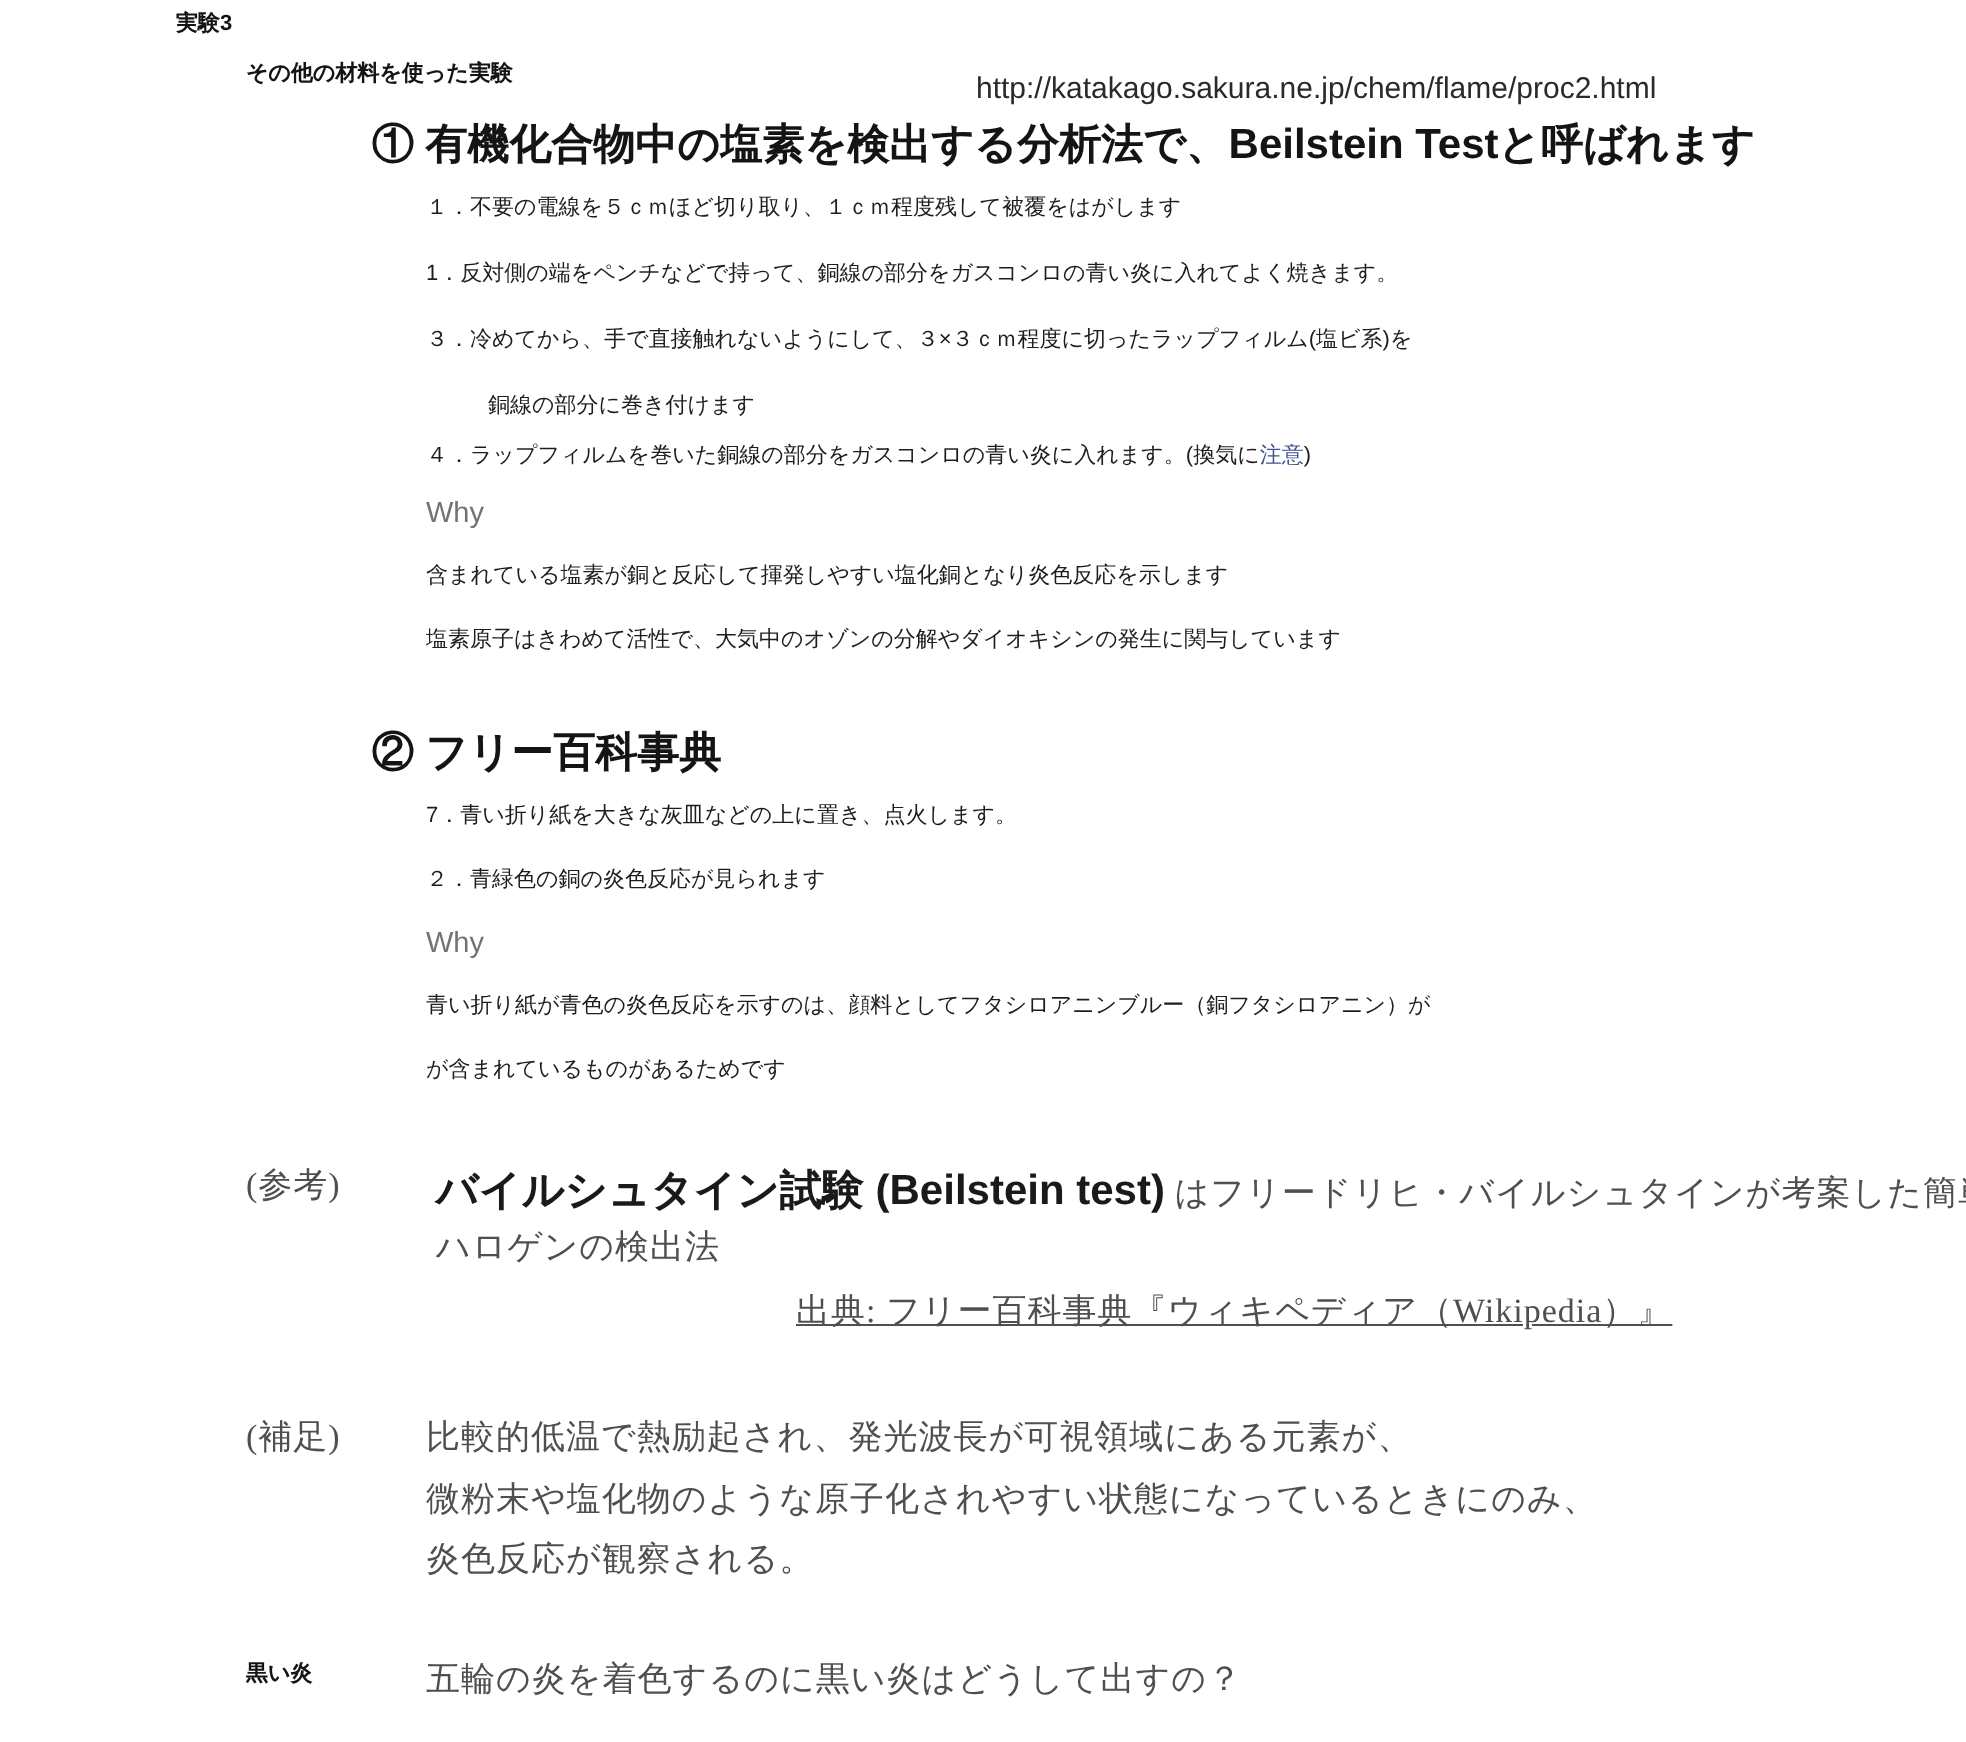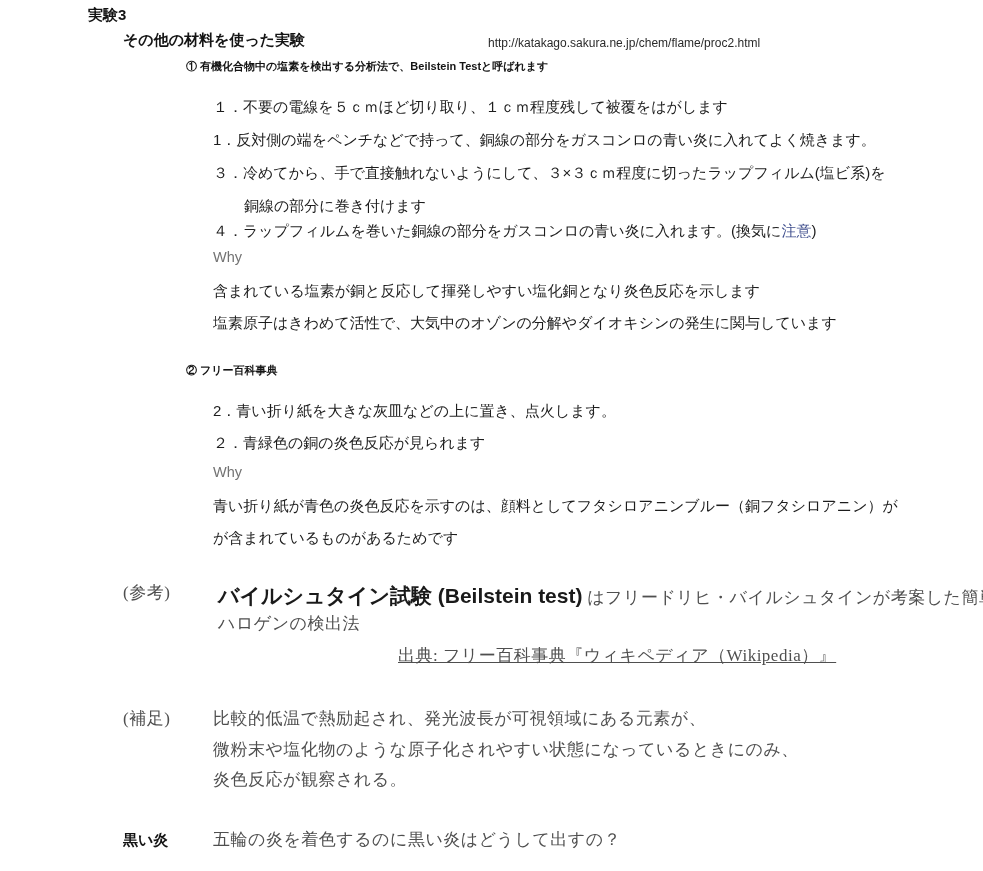--- a/index.html
+++ b/index.html
@@ -12,31 +12,31 @@
     width: 983px;
     height: 871px;
     background: #ffffff;
     overflow: hidden;
     font-family: "Liberation Sans", sans-serif;
     color: #1d1d1d;
   }
   .line {
     position: absolute;
     white-space: nowrap;
-    font-size: 15px;
+    font-size: 11px;
     line-height: 1.2;
     color: #1d1d1d;
   }
   .bold { font-weight: bold; color: #141414; }
   .heading {
-    font-size: 11px;
+    font-size: 21px;
     font-weight: bold;
     color: #141414;
   }
-  .url { font-size: 12px; color: #2a2a2a; }
+  .url { font-size: 15px; color: #2a2a2a; }
   .why { font-size: 14.5px; color: #737373; }
   .light {
     font-family: "Liberation Serif", serif;
     font-size: 17px;
     color: #4f4f4f;
     letter-spacing: 0.5px;
   }
   .caution { color: #42518f; }
   .term-bold {
     font-family: "Liberation Sans", sans-serif;
@@ -72,21 +72,21 @@
   </div>
 
   <div class="line why" style="left:213px; top:249px;">Why</div>
 
   <div class="line" style="left:213px; top:282px;">含まれている塩素が銅と反応して揮発しやすい塩化銅となり炎色反応を示します</div>
 
   <div class="line" style="left:213px; top:314px;">塩素原子はきわめて活性で、大気中のオゾンの分解やダイオキシンの発生に関与しています</div>
 
   <div class="line heading" style="left:186px; top:364px;">② フリー百科事典</div>
 
-  <div class="line" style="left:213px; top:402px;">2．青い折り紙を大きな灰皿などの上に置き、点火します。</div>
+  <div class="line" style="left:213px; top:402px;">7．青い折り紙を大きな灰皿などの上に置き、点火します。</div>
 
   <div class="line" style="left:213px; top:434px;">２．青緑色の銅の炎色反応が見られます</div>
 
   <div class="line why" style="left:213px; top:464px;">Why</div>
 
   <div class="line" style="left:213px; top:497px;">青い折り紙が青色の炎色反応を示すのは、顔料としてフタシロアニンブルー（銅フタシロアニン）が</div>
 
   <div class="line" style="left:213px; top:529px;">が含まれているものがあるためです</div>
 
   <div class="line light" style="left:123px; top:583px;">(参考)</div>

